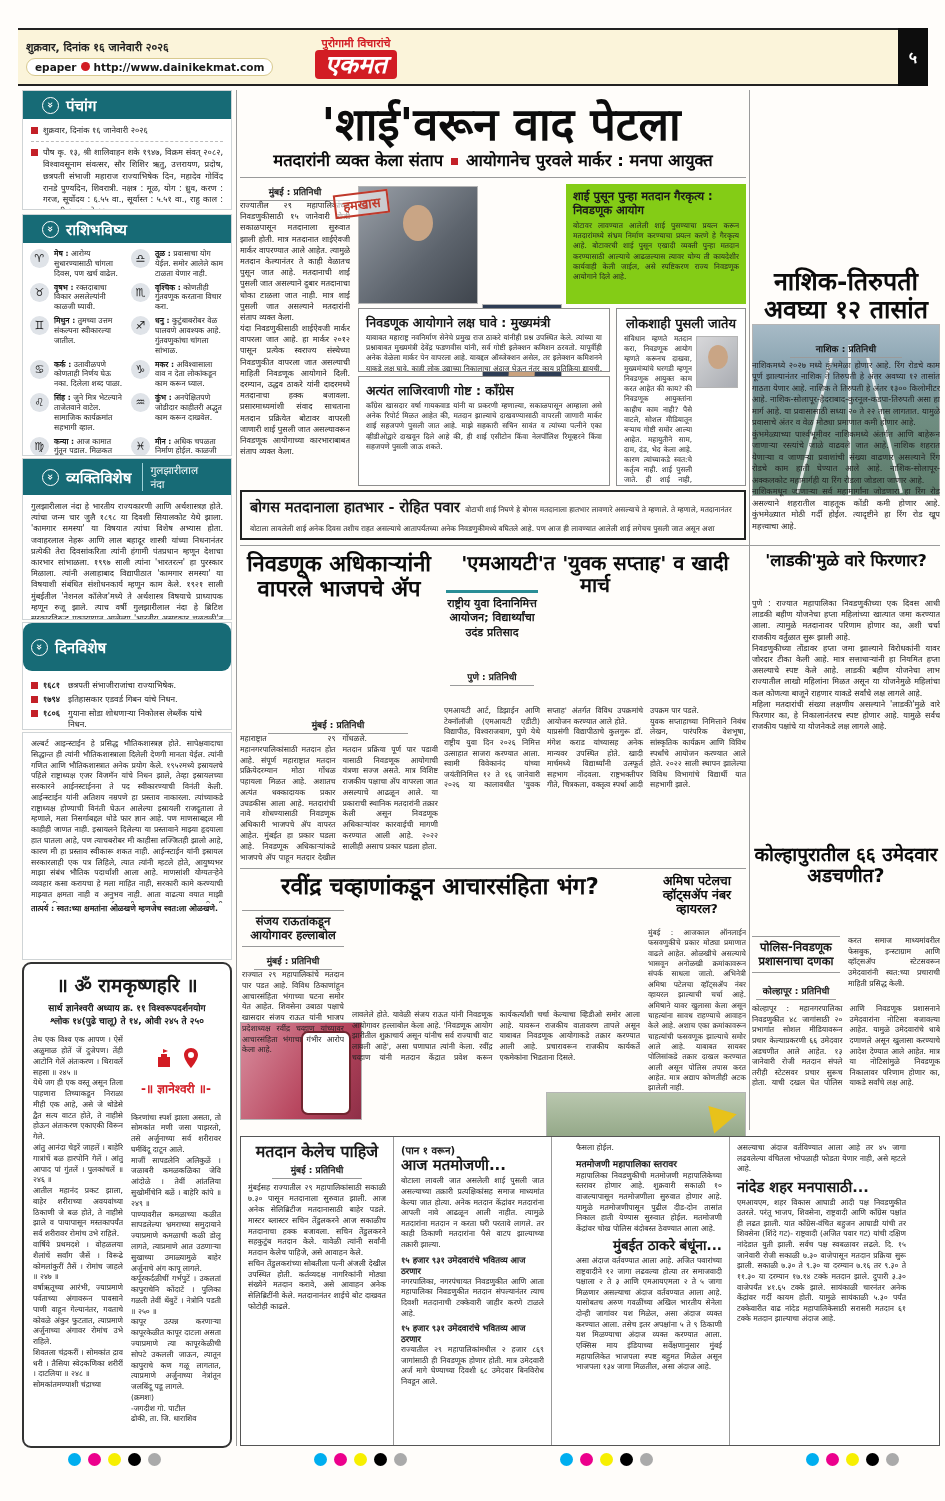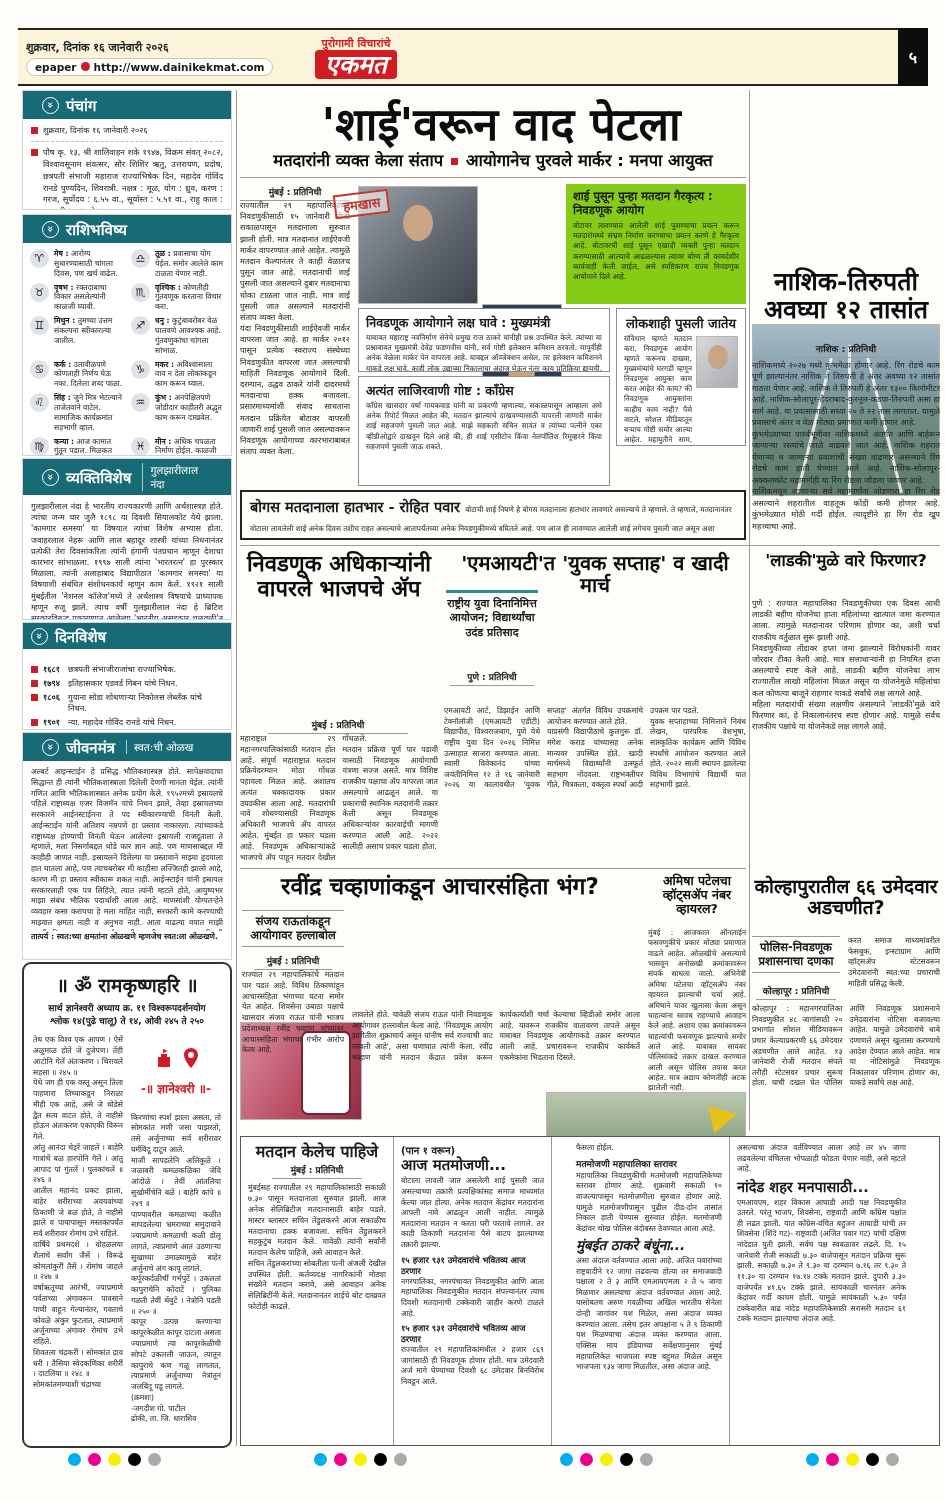--- a/index.html
+++ b/index.html
@@ -245,25 +245,25 @@
   <section class="abs sb" style="top:458px;height:162px;">
     <div class="sb-h">
       <span class="chev"></span>
       <span>व्यक्तिविशेष</span>
       <span class="sb-sub">गुलझारीलाल नंदा</span>
     </div>
     <div class="sb-b bt" style="font-size:8px;">गुलझारीलाल नंदा हे भारतीय राज्यकारणी आणि अर्थशास्त्रज्ञ होते. त्यांचा जन्म चार जुलै १८९८ या दिवशी सियालकोट येथे झाला. 'कामगार समस्या' या विषयात त्यांचा विशेष अभ्यास होता. जवाहरलाल नेहरू आणि लाल बहादूर शास्त्री यांच्या निधनानंतर प्रत्येकी तेरा दिवसांकरिता त्यांनी हंगामी पंतप्रधान म्हणून देशाचा कारभार सांभाळला. १९९७ साली त्यांना 'भारतरत्न' हा पुरस्कार मिळाला. त्यांनी अलाहाबाद विद्यापीठात 'कामगार समस्या' या विषयाशी संबंधित संशोधनकार्य म्हणून काम केले. १९२१ साली मुंबईतील 'नेशनल कॉलेज'मध्ये ते अर्थशास्त्र विषयाचे प्राध्यापक म्हणून रुजू झाले. त्याच वर्षी गुलझारीलाल नंदा हे ब्रिटिश सरकारविरुद्ध पुकारण्यात आलेल्या 'भारतीय असहकार चळवळी'त सामील झाले. १५ जानेवारी १९९८ म्हणजेच वयाच्या ९९व्या वर्षी दिल्ली येथे त्यांचे निधन झाले.</div>
   </section>
 
   <section class="abs sb" style="top:622px;height:108px;">
-    <div class="sb-h" style="padding:3px 8px;">
+    <div class="sb-h" style="padding:14px 8px;border-radius:9px;">
       <span class="chev"></span>
       <span>दिनविशेष</span>
     </div>
-    <div style="padding:15px 8px;">
+    <div style="padding:9px 8px;">
 
         <div class="dv">
           <span class="sqb"></span>
           <b>१६८१</b>
           <span>छत्रपती संभाजीराजांचा राज्याभिषेक.</span>
         </div>
 
         <div class="dv">
           <span class="sqb"></span>
           <b>१७९४</b>
@@ -285,25 +285,20 @@
         <div class="dv">
           <span class="sqb"></span>
           <b>१९३८</b>
           <span>बंगाली कादंबरीकार शरच्चंद्र चटर्जी यांचे निधन.</span>
         </div>
 
       </div>
   </section>
 
   <section class="abs sb" style="top:732px;height:228px;">
-    <div class="sb-h">
-      <span class="chev"></span>
-      <span>जीवनमंत्र</span>
-      <span class="sb-sub">स्वत:ची ओळख</span>
-    </div>
     <div class="sb-b bt" style="font-size:7.7px;height:158px;">अल्बर्ट आइन्स्टाईन हे प्रसिद्ध भौतिकशास्त्रज्ञ होते. सापेक्षवादाचा सिद्धान्त ही त्यांनी भौतिकशास्त्राला दिलेली देणगी मानता येईल. त्यांनी गणित आणि भौतिकशास्त्रात अनेक प्रयोग केले. १९५२मध्ये इस्रायलचे पहिले राष्ट्राध्यक्ष एजर विजमॅन यांचे निधन झाले, तेव्हा इस्रायलच्या सरकारने आईनस्टाईनना ते पद स्वीकारण्याची विनंती केली. आईन्स्टाईन यांनी अतिशय नम्रपणे हा प्रस्ताव नाकारला. त्यांच्याकडे राष्ट्राध्यक्ष होण्याची विनंती घेऊन आलेल्या इस्रायली राजदूताला ते म्हणाले, मला निसर्गाबद्दल थोडे फार ज्ञान आहे. पण माणसाबद्दल मी काहीही जाणत नाही. इस्रायलने दिलेल्या या प्रस्तावाने माझ्या हृदयाला हात घातला आहे, पण त्याचबरोबर मी काहीसा लज्जितही झालो आहे, कारण मी हा प्रस्ताव स्वीकारू शकत नाही. आईन्स्टाईन यांनी इस्रायल सरकारलाही एक पत्र लिहिले, त्यात त्यांनी म्हटले होते, आयुष्यभर माझा संबंध भौतिक पदार्थांशी आला आहे. माणसांशी योग्यतऱ्हेने व्यवहार कसा करायचा हे मला माहित नाही, सरकारी कामे करण्याची माझ्यात क्षमता नाही व अनुभव नाही. आता वाढत्या वयात माझी शक्ती विचार करण्यात खर्च झाली नसती तर या पदासाठी मी निरुपयोगी आहे, हे ठरवण्यासाठी एवढे एक कारण पुरेसे ठरले असते. ज्या पद्धतीने आईन्स्टाईन यांनी हे पद नाकारले, त्यामुळे त्यांची प्रतिष्ठा आणखी वाढली.</div>
     <div style="padding:0 8px;font-size:7.8px;font-weight:bold;">तात्पर्य : स्वत:च्या क्षमतांना ओळखणे म्हणजेच स्वत:ला ओळखणे.</div>
   </section>
 
   <section class="abs sb ram" style="top:962px;height:486px;">
     <div class="ram-t">॥ ॐ रामकृष्णहरि ॥</div>
     <div class="ram-s">सार्थ ज्ञानेश्वरी अध्याय क्र. ११ विश्वरूपदर्शनयोग
 श्लोक १४(पुढे चालू) ते १४, ओवी २४५ ते २५०</div>
     <div class="ram-cols">
       <div class="ram-c">तेथ एक विश्व एक आपण । ऐसें अळुमाळ होतें जें दुजेपण। तेंही आटोनि गेलें अंतःकरण । थिरावलें सहसा ॥ २४५ ॥
@@ -368,21 +363,21 @@
   <div class="abs nbox" style="left:358px;top:308px;width:252px;height:64px;">
     <div class="nbox-t">निवडणूक आयोगाने लक्ष घावे : मुख्यमंत्री</div>
     <div class="bt" style="font-size:7.3px;">याबाबत महाराष्ट्र नवनिर्माण सेनेचे प्रमुख राज ठाकरे यांनीही प्रश्न उपस्थित केले. त्यांच्या या प्रश्नाबाबत मुख्यमंत्री देवेंद्र फडणवीस यांनी, सर्व गोष्टी इलेक्शन कमिशन ठरवतो. यापूर्वीही अनेक वेळेला मार्कर पेन वापरला आहे. याबद्दल ऑब्जेक्शन असेल, तर इलेक्शन कमिशनने याकडे लक्ष घावे. काही लोक उद्याच्या निकालाचा अंदाज घेऊन नंतर काय प्रतिक्रिया द्यायची, याची तयारी करत आहेत.</div>
   </div>
 
   <div class="abs nbox" style="left:358px;top:376px;width:252px;height:110px;">
     <div class="nbox-t">अत्यंत लाजिरवाणी गोष्ट : काँग्रेस</div>
     <div class="bt" style="font-size:7.3px;">काँग्रेस खासदार वर्षा गायकवाड यांनी या प्रकरणी म्हणाल्या, सकाळपासून आम्हाला असे अनेक रिपोर्ट मिळत आहेत की, मतदान झाल्याचे दाखवण्यासाठी वापरली जाणारी मार्कर शाई सहजपणे पुसली जात आहे. माझे सहकारी सचिन सावंत व त्यांच्या पत्नीने एका व्हीडीओद्वारे दाखवून दिले आहे की, ही शाई एसीटोन किंवा नेलपॉलिश रिमूव्हरने किंवा सहजपणे पुसली जाऊ शकते.</div>
   </div>
 
-  <div class="abs nbox" style="left:616px;top:308px;width:130px;height:138px;">
+  <div class="abs nbox" style="left:616px;top:308px;width:130px;height:178px;">
     <div class="nbox-t" style="text-align:center;font-size:13px;">लोकशाही पुसली जातेय</div>
     <div class="photo" style="float:right;width:42px;height:52px;margin:2px 0 2px 4px;background:linear-gradient(135deg,#d8d8da,#a9acb2);">
       <div class="face" style="left:11px;top:8px;width:20px;height:24px;"></div>
     </div>
     <div class="bt" style="font-size:7.2px;">संविधान म्हणते मतदान करा, निवडणूक आयोग म्हणते करूनच दाखवा, मुख्यमंत्र्यांचे घरगडी म्हणून निवडणूक आयुक्त काम करत आहेत की काय? की निवडणूक आयुक्तांना काहीच काम नाही? पैसे वाटले, सोशल मीडियातून बऱ्याच गोष्टी समोर आल्या आहेत. महायुतीने साम, दाम, दंड, भेद केला आहे. कारण त्यांच्याकडे स्वत:चे कर्तृत्व नाही. शाई पुसली जाते. ही शाई नाही, लोकशाही पुसली जात आहे, असे उद्धव ठाकरे म्हणाले.</div>
   </div>
 
   <div class="abs strip" style="left:240px;top:490px;width:506px;height:50px;">
     <b>बोगस मतदानाला हातभार - रोहित पवार</b>
     <span class="bt" style="font-size:7.3px;">बोटाची शाई निघणे हे बोगस मतदानाला हातभार लावणारे असल्याचे ते म्हणाले. ते म्हणाले, मतदानानंतर बोटाला लावलेली शाई अनेक दिवस तशीच राहत असल्याचे आतापर्यंतच्या अनेक निवडणुकीमध्ये बघितले आहे. पण आज ही लावण्यात आलेली शाई लगेचच पुसली जात असून अशा प्रकारची शाई वापरणे म्हणजे दुबार आणि बोगस मतदानासाठी निवडणूक आयोगानेच लावलेला हा हातभार नाही का? की बोगस मतदानाच्या माध्यमातून जिंकण्यासाठी महाशक्तीच्या दबावातून अशी शाई वापरण्यात आली की या शाईमध्येही भ्रष्टाचार झाला? याचा खुलासा निवडणूक आयोगाने करावा.</span>
@@ -425,21 +420,21 @@
   <h2 class="abs hl" style="left:240px;top:874px;width:400px;font-size:23px;margin:0;">रवींद्र चव्हाणांकडून आचारसंहिता भंग?</h2>
   <div class="abs ucl" style="left:242px;top:910px;width:102px;">संजय राऊतांकडून आयोगावर हल्लाबोल</div>
   <div class="abs byl" style="left:254px;top:952px;width:78px;">मुंबई : प्रतिनिधी</div>
   <div class="abs bt" style="left:242px;top:970px;width:102px;height:158px;font-size:7.7px;">राज्यात २९ महापालिकांचे मतदान पार पडत आहे. विविध ठिकाणांहून आचारसंहिता भंगाच्या घटना समोर येत आहेत. शिवसेना उबाठा पक्षाचे खासदार संजय राऊत यांनी भाजप प्रदेशाध्यक्ष रवींद्र चव्हाण यांच्यावर आचारसंहिता भंगाचा गंभीर आरोप केला आहे.</div>
 
   <div class="abs bt cols2" style="left:352px;top:1010px;width:288px;height:118px;font-size:7.6px;">लावलेले होते. यावेळी संजय राऊत यांनी निवडणूक आयोगावर हल्लाबोल केला आहे. 'निवडणूक आयोग झारीतील शुक्राचार्य असून यांनीच सर्व राज्याची वाट लावली आहे', असा घणाघात त्यांनी केला. रवींद्र चव्हाण यांनी मतदान केंद्रात प्रवेश करून कार्यकर्त्यांशी चर्चा केल्याचा व्हिडीओ समोर आला आहे. यावरून राजकीय वातावरण तापले असून याबाबत निवडणूक आयोगाकडे तक्रार करण्यात आली आहे. प्रचारावरून राजकीय कार्यकर्ते एकमेकांना भिडताना दिसले.</div>
 
   <h3 class="abs hl" style="left:648px;top:874px;width:98px;font-size:12.5px;margin:0;">अमिषा पटेलचा व्हॉट्सॲप नंबर व्हायरल?</h3>
   <div class="abs bt" style="left:648px;top:928px;width:98px;height:200px;font-size:7.4px;">मुंबई : आजकाल ऑनलाईन फसवणुकीचे प्रकार मोठ्या प्रमाणात वाढले आहेत. ओळखीचे असल्याचे भासवून अनोळखी क्रमांकावरून संपर्क साधला जातो. अभिनेत्री अमिषा पटेलचा व्हॉट्सॲप नंबर व्हायरल झाल्याची चर्चा आहे. अमिषाने यावर खुलासा केला असून चाहत्यांना सावध राहण्याचे आवाहन केले आहे. अशाच एका क्रमांकावरून चाहत्यांची फसवणूक झाल्याचे समोर आले आहे. याबाबत सायबर पोलिसांकडे तक्रार दाखल करण्यात आली असून पोलिस तपास करत आहेत. मात्र अद्याप कोणतीही अटक झालेली नाही.</div>
 
-  <h2 class="abs hl" style="left:752px;top:876px;width:188px;font-size:19px;margin:0;">कोल्हापुरातील ६६ उमेदवार अडचणीत?</h2>
+  <h2 class="abs hl" style="left:752px;top:844px;width:188px;font-size:19px;margin:0;">कोल्हापुरातील ६६ उमेदवार अडचणीत?</h2>
   <div class="abs ucl" style="left:752px;top:936px;width:88px;">पोलिस-निवडणूक प्रशासनाचा दणका</div>
   <div class="abs byl" style="left:756px;top:982px;width:80px;">कोल्हापूर : प्रतिनिधी</div>
   <div class="abs bt" style="left:848px;top:936px;width:92px;height:62px;font-size:7.6px;">करत समाज माध्यमांवरील फेसबुक, इन्स्टाग्राम आणि व्हॉट्सॲप स्टेटसवरून उमेदवारांनी स्वत:च्या प्रचाराची माहिती प्रसिद्ध केली.</div>
   <div class="abs bt cols2" style="left:752px;top:1004px;width:188px;height:124px;font-size:7.6px;">कोल्हापूर : महानगरपालिका निवडणुकीत ४८ जागांसाठी २० प्रभागांत सोशल मीडियावरून प्रचार केल्याप्रकरणी ६६ उमेदवार अडचणीत आले आहेत. १३ जानेवारी रोजी मतदान संपले तरीही स्टेटसवर प्रचार सुरूच होता. याची दखल घेत पोलिस आणि निवडणूक प्रशासनाने उमेदवारांना नोटिसा बजावल्या आहेत. यामुळे उमेदवारांचे धाबे दणाणले असून खुलासा करण्याचे आदेश देण्यात आले आहेत. मात्र या नोटिसांमुळे निवडणूक निकालावर परिणाम होणार का, याकडे सर्वांचे लक्ष आहे.</div>
 
   <div class="abs bot" style="left:240px;top:1136px;width:700px;height:310px;">
     <div class="bc" style="width:152px;">
       <div class="bc-h" style="font-size:16px;">मतदान केलेच पाहिजे</div>
       <div class="byl" style="width:90px;">मुंबई : प्रतिनिधी</div>
       <div class="bt" style="font-size:7.7px;height:240px;">मुंबईसह राज्यातील २९ महापालिकांसाठी सकाळी ७.३० पासून मतदानाला सुरुवात झाली. आज अनेक सेलिब्रिटीज मतदानासाठी बाहेर पडले. मास्टर ब्लास्टर सचिन तेंडुलकरने आज सकाळीच मतदानाचा हक्क बजावला. सचिन तेंडुलकरने सहकुटुंब मतदान केले. यावेळी त्यांनी सर्वांनी मतदान केलेच पाहिजे, असे आवाहन केले.
@@ -451,21 +446,21 @@
       <div class="bt" style="font-size:7.6px;">बोटाला लावली जात असलेली शाई पुसली जात असल्याच्या तक्रारी प्रत्यक्षिकांसह समाज माध्यमांत केल्या जात होत्या. अनेक मतदान केंद्रांवर मतदारांना आपली नावे आढळून आली नाहीत. त्यामुळे मतदारांना मतदान न करता घरी परतावे लागले. तर काही ठिकाणी मतदारांना पैसे वाटप झाल्याच्या तक्रारी झाल्या.</div>
       <div class="bc-sub">१५ हजार ९३१ उमेदवारांचे भवितव्य आज ठरणार</div>
       <div class="bt" style="font-size:7.6px;">नगरपालिका, नगरपंचायत निवडणुकीत आणि आता महापालिका निवडणुकीत मतदान संपल्यानंतर त्याच दिवशी मतदानाची टक्केवारी जाहीर करणे टाळले आहे.</div>
       <div class="bc-sub">१५ हजार ९३१ उमेदवारांचे भवितव्य आज ठरणार</div>
       <div class="bt" style="font-size:7.6px;">राज्यातील २९ महापालिकांमधील २ हजार ८६९ जागांसाठी ही निवडणूक होणार होती. मात्र उमेदवारी अर्ज मागे घेण्याच्या दिवशी ६८ उमेदवार बिनविरोध निवडून आले.</div>
     </div>
     <div class="bc" style="width:178px;padding-left:24px;">
       <div class="bt" style="font-size:7.6px;">फैसला होईल.</div>
       <div class="bc-sub" style="font-size:9px;">मतमोजणी महापालिका स्तरावर</div>
       <div class="bt" style="font-size:7.6px;">महापालिका निवडणुकीची मतमोजणी महापालिकेच्या स्तरावर होणार आहे. शुक्रवारी सकाळी १० वाजल्यापासून मतमोजणीला सुरुवात होणार आहे. यामुळे मतमोजणीपासून पुढील दीड-दोन तासांत निकाल हाती येण्यास सुरुवात होईल. मतमोजणी केंद्रांवर चोख पोलिस बंदोबस्त ठेवण्यात आला आहे.</div>
-      <div class="bc-h" style="text-align:left;font-size:13.5px;margin-top:4px;font-style:italic;">मुंबईत ठाकरे बंधूंना...</div>
+      <div class="bc-h" style="text-align:right;font-size:13.5px;margin-top:4px;">मुंबईत ठाकरे बंधूंना...</div>
       <div class="bt" style="font-size:7.6px;">असा अंदाज वर्तवण्यात आला आहे. अजित पवारांच्या राष्ट्रवादीने १२ जागा लढवल्या होत्या तर समाजवादी पक्षाला २ ते ३ आणि एमआयएमला २ ते ५ जागा मिळणार असल्याचा अंदाज वर्तवण्यात आला आहे. यासोबतच अरुण गवळींच्या अखिल भारतीय सेनेला दोन्ही जागांवर यश मिळेल, असा अंदाज व्यक्त करण्यात आला. तसेच इतर अपक्षांना ५ ते ९ ठिकाणी यश मिळण्याचा अंदाज व्यक्त करण्यात आला. एक्सिस माय इंडियाच्या सर्वेक्षणानुसार मुंबई महापालिकेत भाजपला स्पष्ट बहुमत मिळेल असून भाजपला १३४ जागा मिळतील, असा अंदाज आहे.</div>
     </div>
     <div class="bc" style="width:184px;">
       <div class="bt" style="font-size:7.6px;">असल्याचा अंदाज वर्तविण्यात आला आहे तर ४५ जागा लढवलेल्या वंचितला भोपळाही फोडता येणार नाही, असे म्हटले आहे.</div>
       <div class="bc-h" style="text-align:left;font-size:14.5px;margin-top:4px;">नांदेड शहर मनपासाठी...</div>
       <div class="bt" style="font-size:7.6px;height:238px;">एमआयएम, शहर विकास आघाडी आदी पक्ष निवडणुकीत उतरले. परंतू भाजप, शिवसेना, राष्ट्रवादी आणि काँग्रेस पक्षांत ही लढत झाली. यात काँग्रेस-वंचित बहुजन आघाडी यांची तर शिवसेना (शिंदे गट)- राष्ट्रवादी (अजित पवार गट) यांची दक्षिण नांदेडात युती झाली. सर्वच पक्ष स्वबळावर लढले. दि. १५ जानेवारी रोजी सकाळी ७.३० वाजेपासून मतदान प्रक्रिया सुरू झाली. सकाळी ७.३० ते ९.३० या दरम्यान ७.१६ तर ९.३० ते ११.३० या दरम्यान १७.१४ टक्के मतदान झाले. दुपारी ३.३० वाजेपर्यंत ४१.६५ टक्के झाले. सायंकाळी चारनंतर अनेक केंद्रांवर गर्दी कायम होती. यामुळे सायंकाळी ५.३० पर्यंत टक्केवारीत वाढ नांदेड महापालिकेसाठी सरासरी मतदान ६१ टक्के मतदान झाल्याचा अंदाज आहे.</div>
     </div>
   </div>
 
   <div class="abs dots" style="left:68px;top:1453px;">

